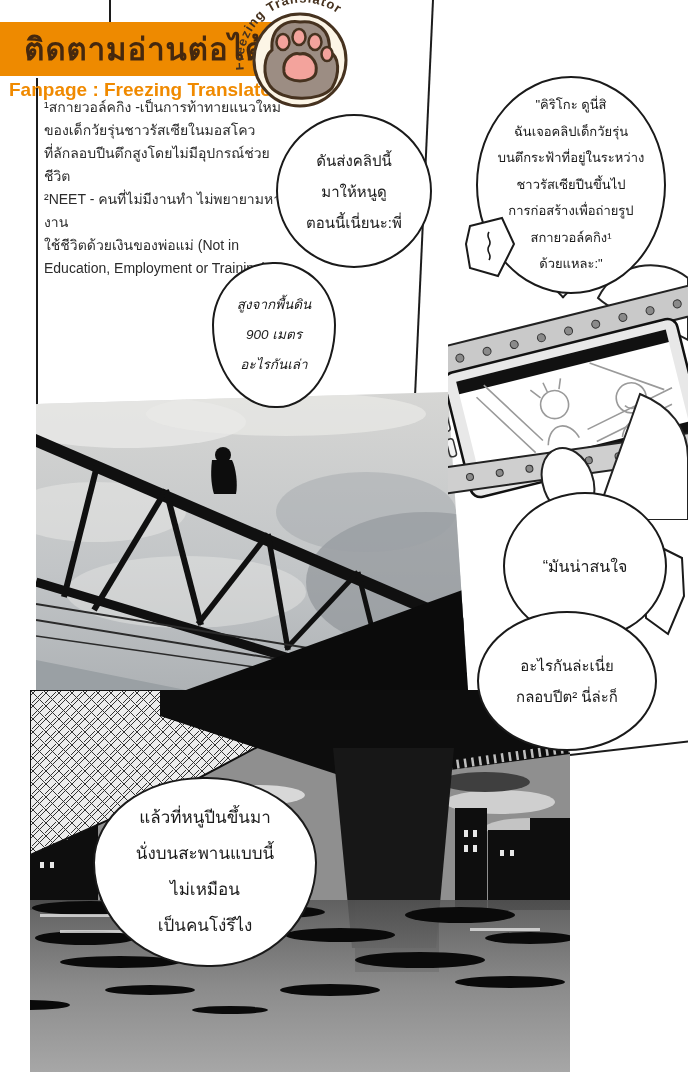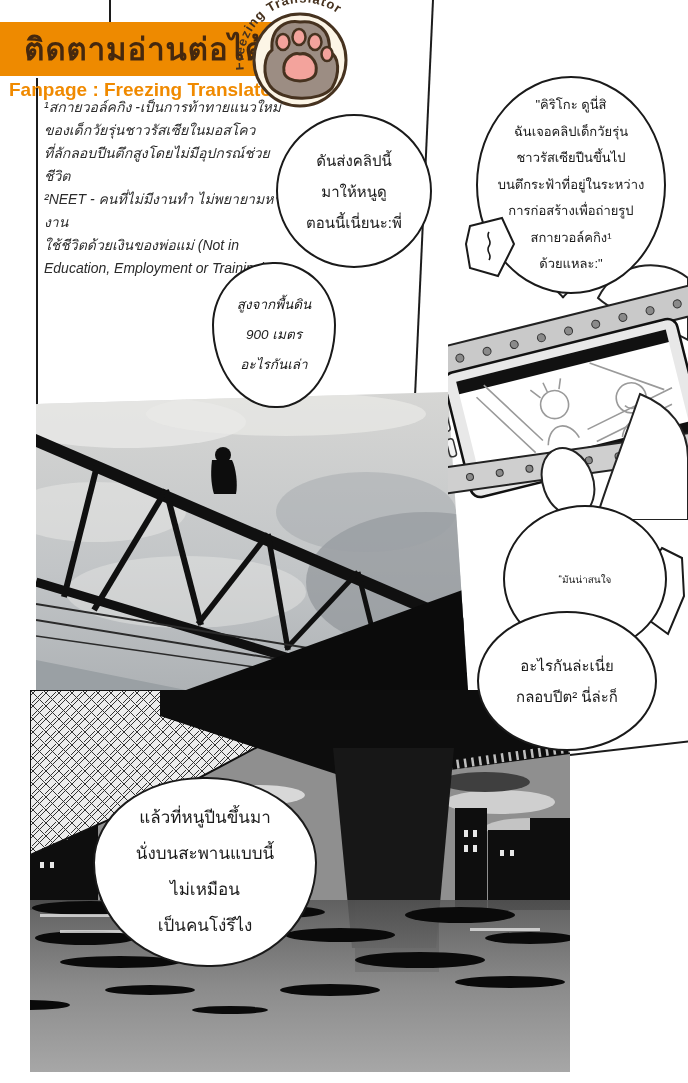--- a/index.html
+++ b/index.html
@@ -10,35 +10,35 @@
   .l2{left:36px;top:78px;width:2px;height:352px;}
   .l3{left:432px;top:0;width:2px;height:764px;transform-origin:top left;transform:rotate(2.6deg);}
   .l4{left:570px;top:754px;width:122px;height:2px;transform-origin:left center;transform:rotate(-6.5deg);}
 
   .banner{position:absolute;left:0;top:22px;width:312px;height:54px;background:#EE8A00;
           display:flex;align-items:center;justify-content:center;}
   .banner span{font-size:31px;font-weight:bold;color:#45280E;letter-spacing:1px;}
   .fanpage{position:absolute;left:9px;top:79px;width:300px;font-size:19px;font-weight:bold;color:#F08A00;}
   .logo{position:absolute;left:236px;top:-4px;width:134px;height:116px;}
 
-  .notes{position:absolute;left:44px;top:96px;width:252px;font-size:14px;line-height:23px;color:#2b2b2b;font-style:italic;}
+  .notes{position:absolute;left:44px;top:96px;width:252px;font-size:14px;line-height:23px;color:#2b2b2b;}
 
   .photo{position:absolute;left:36px;top:392px;width:432px;height:298px;
          clip-path:polygon(0 12px,412px 0,432px 100%,0 100%);}
   .night{position:absolute;left:30px;top:690px;width:540px;height:382px;}
   .phone-scene{position:absolute;left:448px;top:256px;width:240px;height:264px;}
 
   .bubble{position:absolute;background:#fff;border:2px solid #1a1a1a;border-radius:50%;
           display:flex;align-items:center;justify-content:center;text-align:center;z-index:5;}
   .btxt div{white-space:nowrap;}
   .b-clip{left:276px;top:114px;width:152px;height:150px;font-size:15px;line-height:31px;}
   .b-height{left:212px;top:262px;width:120px;height:142px;font-size:13.5px;line-height:30px;
             border-radius:50% 50% 48% 52%/44% 44% 58% 58%;font-style:italic;}
   .b-kiriko{left:476px;top:76px;width:186px;height:214px;font-size:13px;line-height:26.5px;}
-  .b-interesting{left:503px;top:505px;width:160px;height:144px;font-size:10px;line-height:33px;}
+  .b-interesting{left:503px;top:492px;width:160px;height:144px;font-size:16px;line-height:33px;}
   .b-neet{left:477px;top:611px;width:176px;height:136px;font-size:15px;line-height:31px;}
   .b-sit{left:93px;top:777px;width:220px;height:186px;font-size:17px;line-height:36px;
          border-radius:50% 50% 48% 52%/46% 46% 56% 56%;align-items:center;}
   .merge{position:absolute;left:538px;top:606px;width:92px;height:50px;background:#fff;border:none;
          border-radius:50%;z-index:6;}
   .b-interesting,.b-neet{z-index:7;}
   .tail{position:absolute;width:20px;height:20px;background:#fff;border-right:2px solid #1a1a1a;
         border-bottom:2px solid #1a1a1a;transform:rotate(45deg);z-index:4;}
   .t-height{left:256px;top:374px;}
   .t-kiriko{left:552px;top:272px;}
@@ -283,22 +283,22 @@
     <div class="btxt">
         <div>สูงจากพื้นดิน</div>
         <div>900 เมตร</div>
         <div>อะไรกันเล่า</div>
       </div>
   </div>
   <div class="bubble b-kiriko">
     <div class="btxt">
         <div>"คิริโกะ ดูนี่สิ</div>
         <div>ฉันเจอคลิปเด็กวัยรุ่น</div>
+        <div>บนตึกระฟ้าที่อยู่ในระหว่าง</div>
         <div>ชาวรัสเซียปีนขึ้นไป</div>
-        <div>บนตึกระฟ้าที่อยู่ในระหว่าง</div>
         <div>การก่อสร้างเพื่อถ่ายรูป</div>
         <div>สกายวอล์คกิง¹</div>
         <div>ด้วยแหละ:"</div>
       </div>
   </div>
   <div class="bubble b-interesting">
     <div class="btxt">
         <div>“มันน่าสนใจ</div>
       </div>
   </div>

